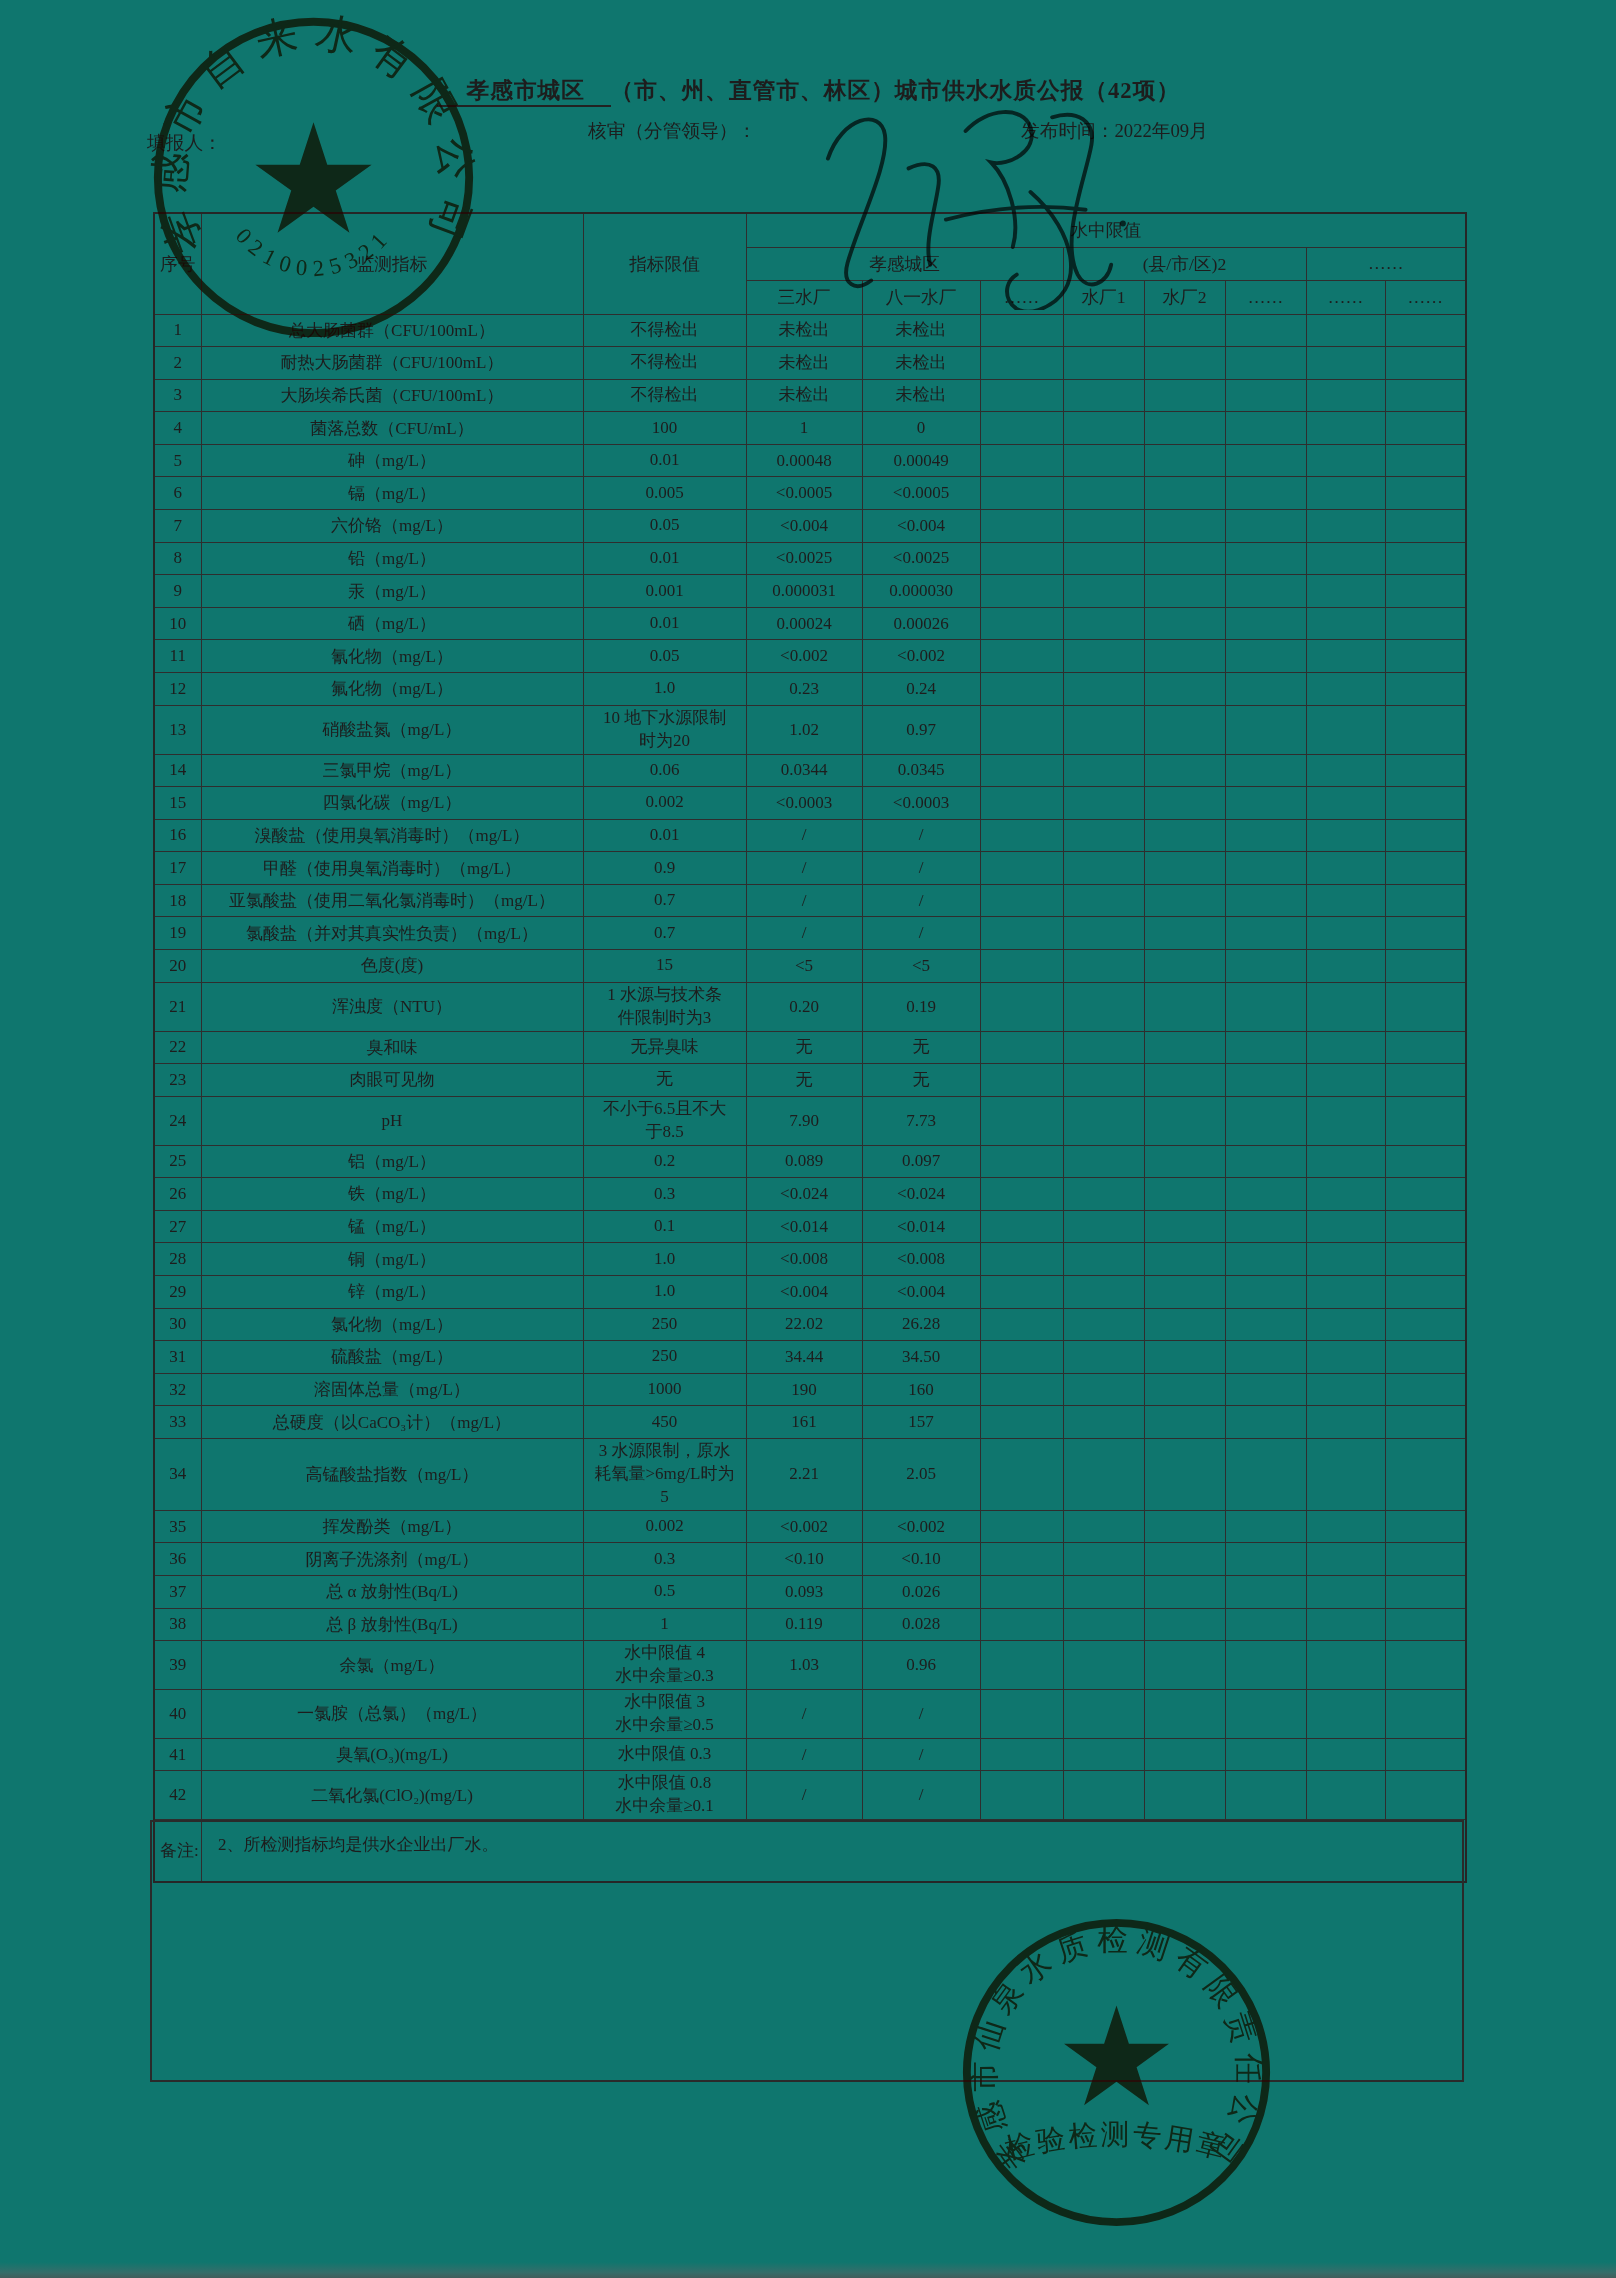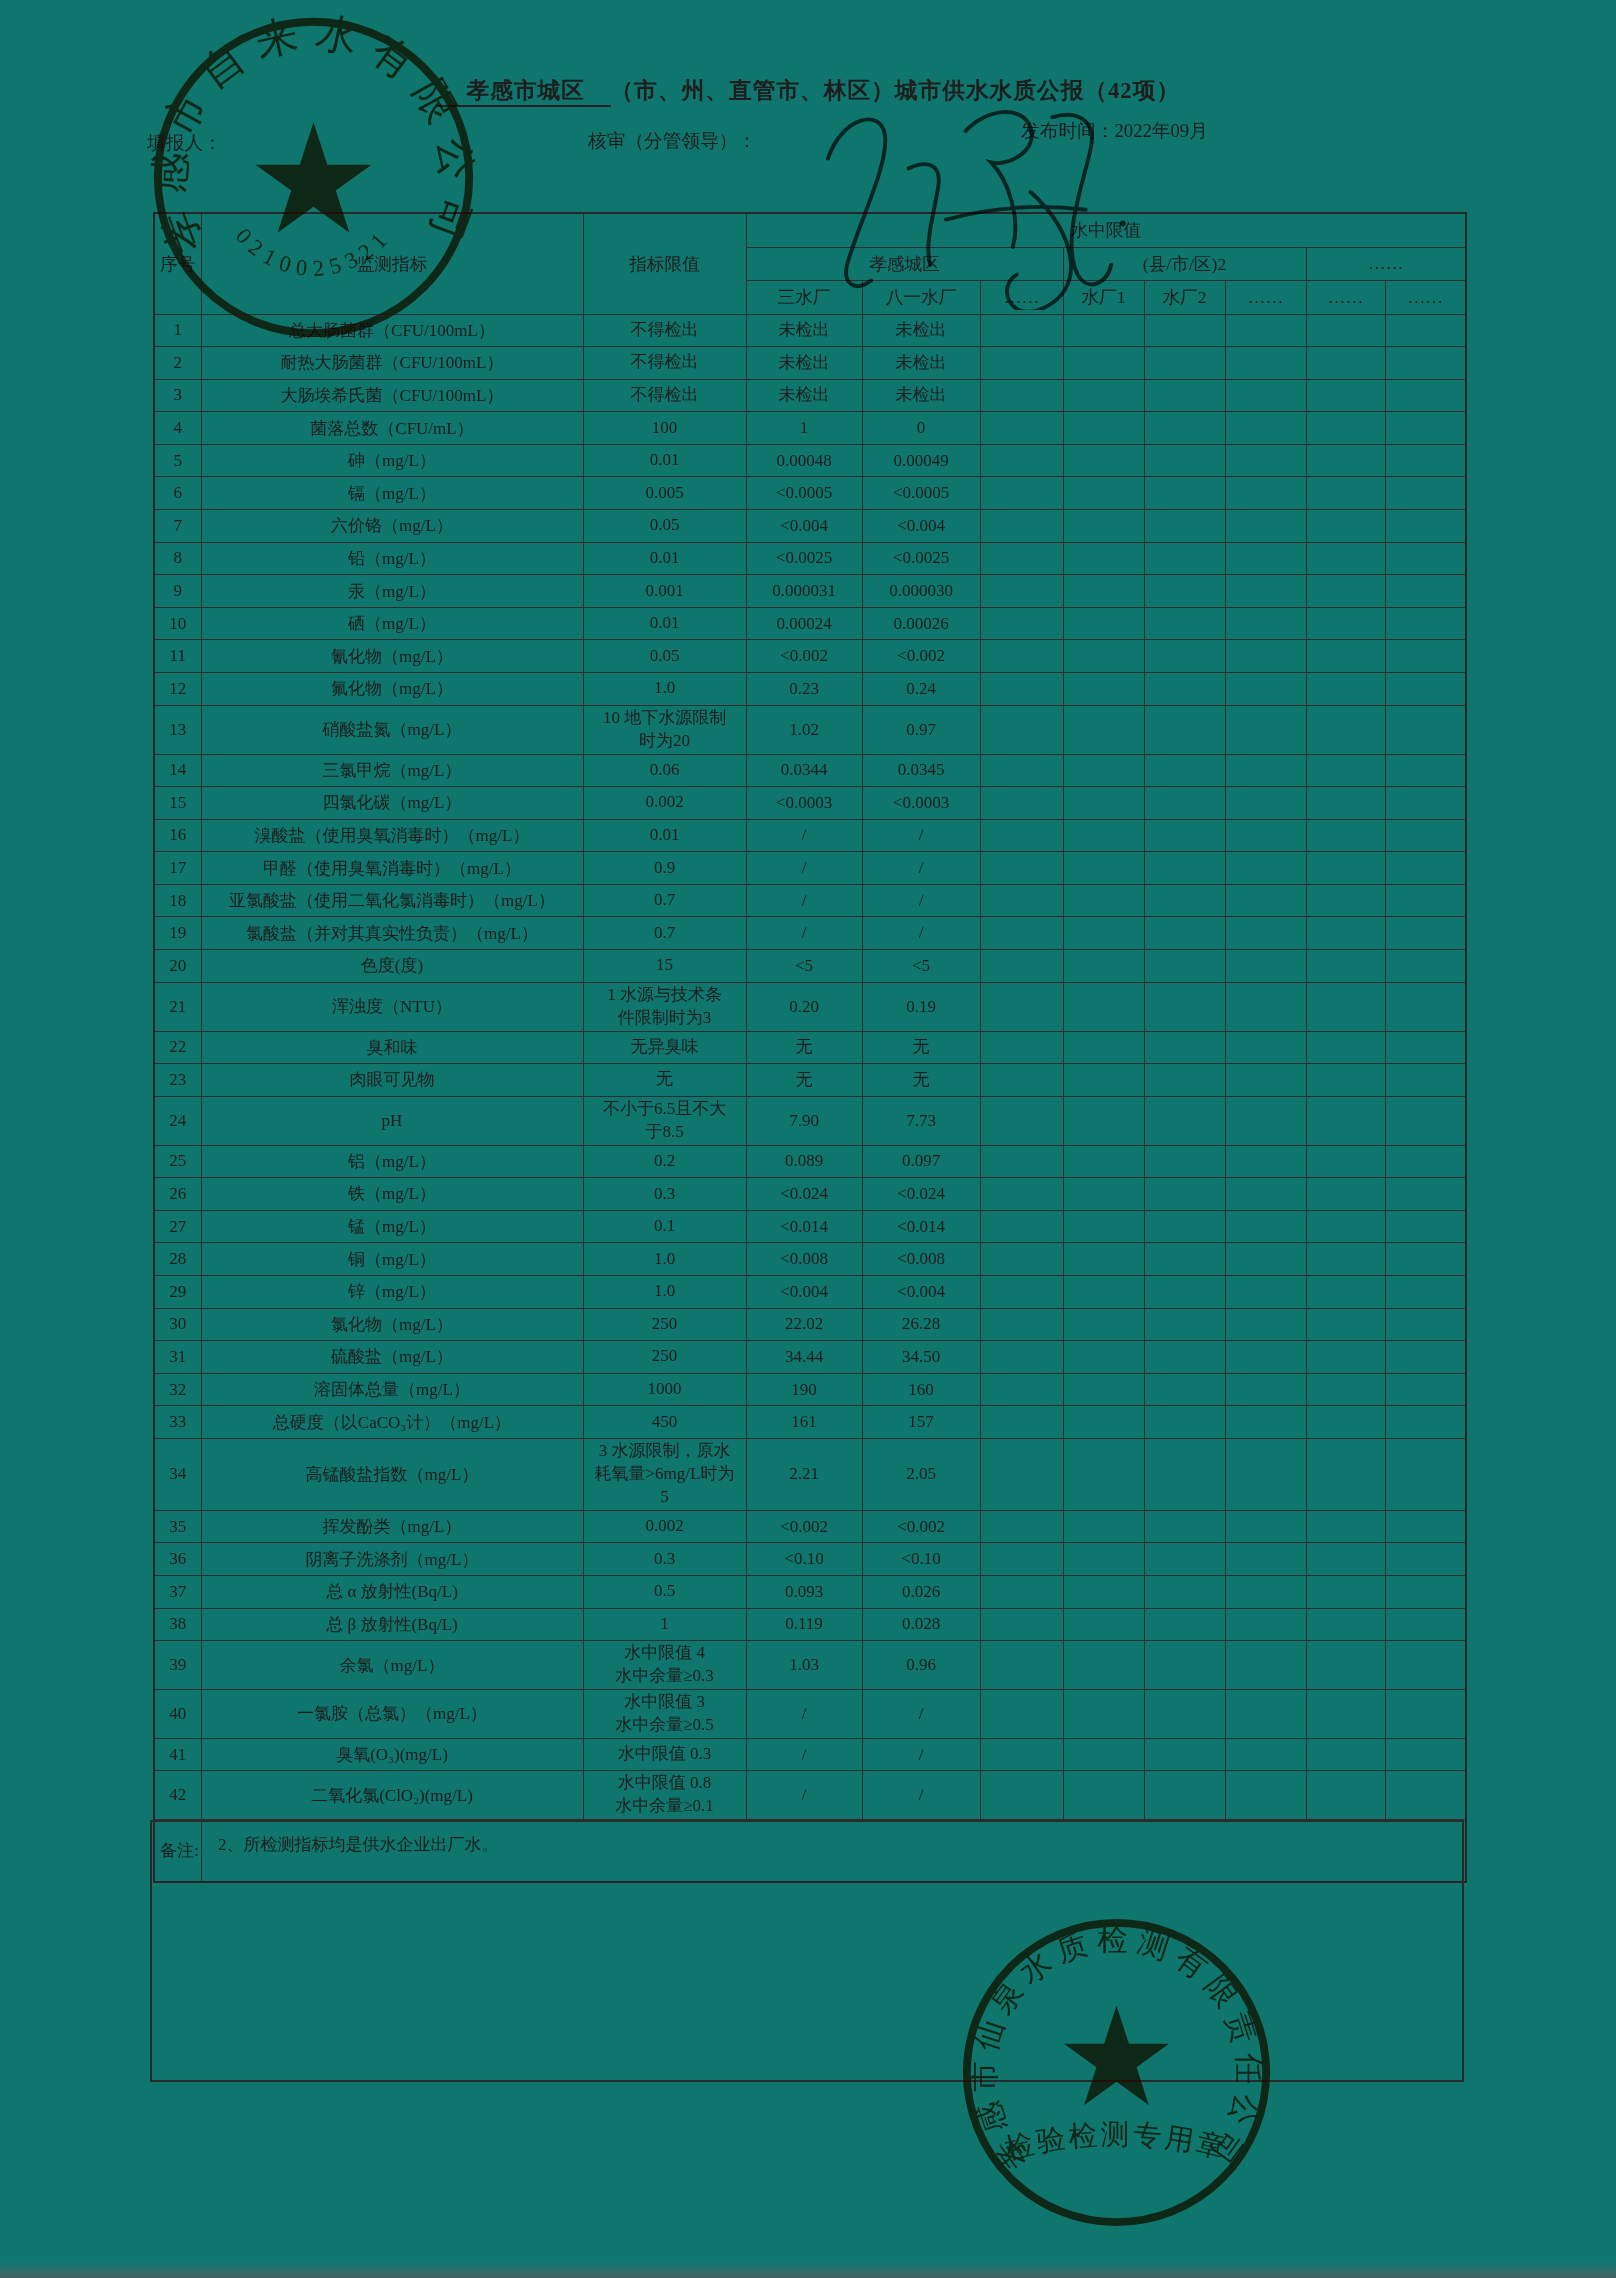--- a/index.html
+++ b/index.html
@@ -13,21 +13,21 @@
     color:#1d1d1d;
   }
   
   .doc-title{
     position:absolute;top:75px;left:0;width:100%;
     text-align:center;font-size:22.7px;font-weight:bold;letter-spacing:1px;
   }
   .doc-title .region{border-bottom:2px solid #222;padding:0 25.6px 2px 29.6px;}
   .info-row{position:absolute;top:118px;left:0;width:100%;font-size:18.7px;}
   .info-filler{position:absolute;left:147px;top:0;margin-top:12px;}
-  .info-reviewer{position:absolute;left:588px;top:10px;}
+  .info-reviewer{position:absolute;left:588px;top:0;}
   .info-publish{position:absolute;left:1021px;top:0;}
   
   table.report{
     position:absolute;left:153px;top:212px;width:1311px;
     border-collapse:collapse;table-layout:fixed;
     font-size:17px;
   }
   table.report td,table.report th{
     border:1px solid #2e2e2e;
     padding:1px 4.9px;

